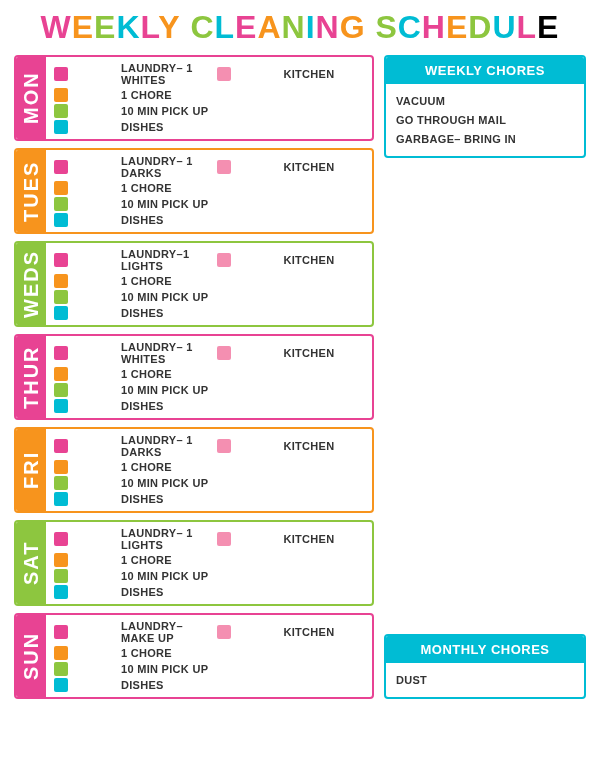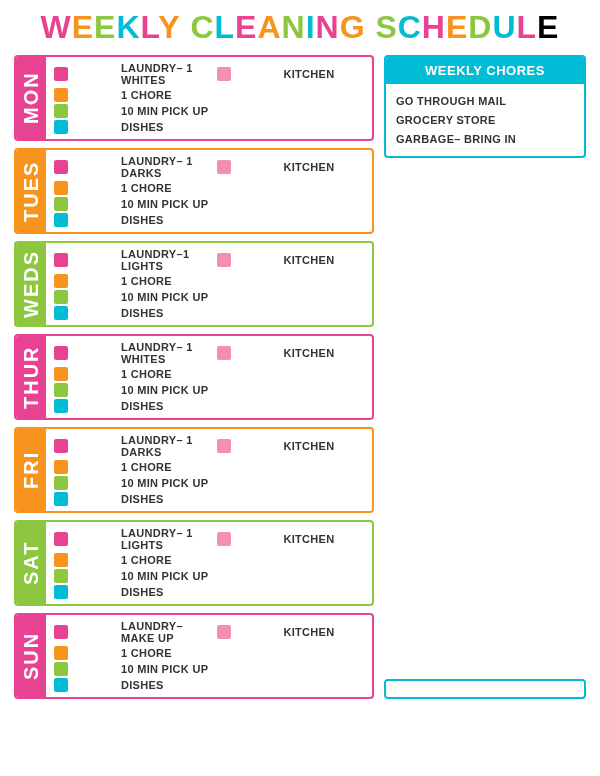--- a/index.html
+++ b/index.html
@@ -327,25 +327,27 @@
               <div class="task-swatch" style="background: rgb(0, 188, 212);"></div>
               <span class="task-text">DISHES</span>
             </div>
           </div>
         </div>
       </div>
     <div class="right-col">
       <div class="panel">
         <div class="panel-header">WEEKLY CHORES</div>
         <div class="panel-body" id="weekly-chores-body">
+            <div>VACUUM</div>
             <div>GO THROUGH MAIL</div>
-            <div>GROCERY STORE</div>
             <div>GARBAGE– BRING IN</div>
           </div>
       </div>
       <div class="panel-spacer"></div>
       <div class="panel">
+        <div class="panel-header">MONTHLY CHORES</div>
         <div class="panel-body" id="monthly-chores-body">
+            <div>DUST</div>
           </div>
       </div>
     </div>
   </div>
 </div>
 
 </body></html>

